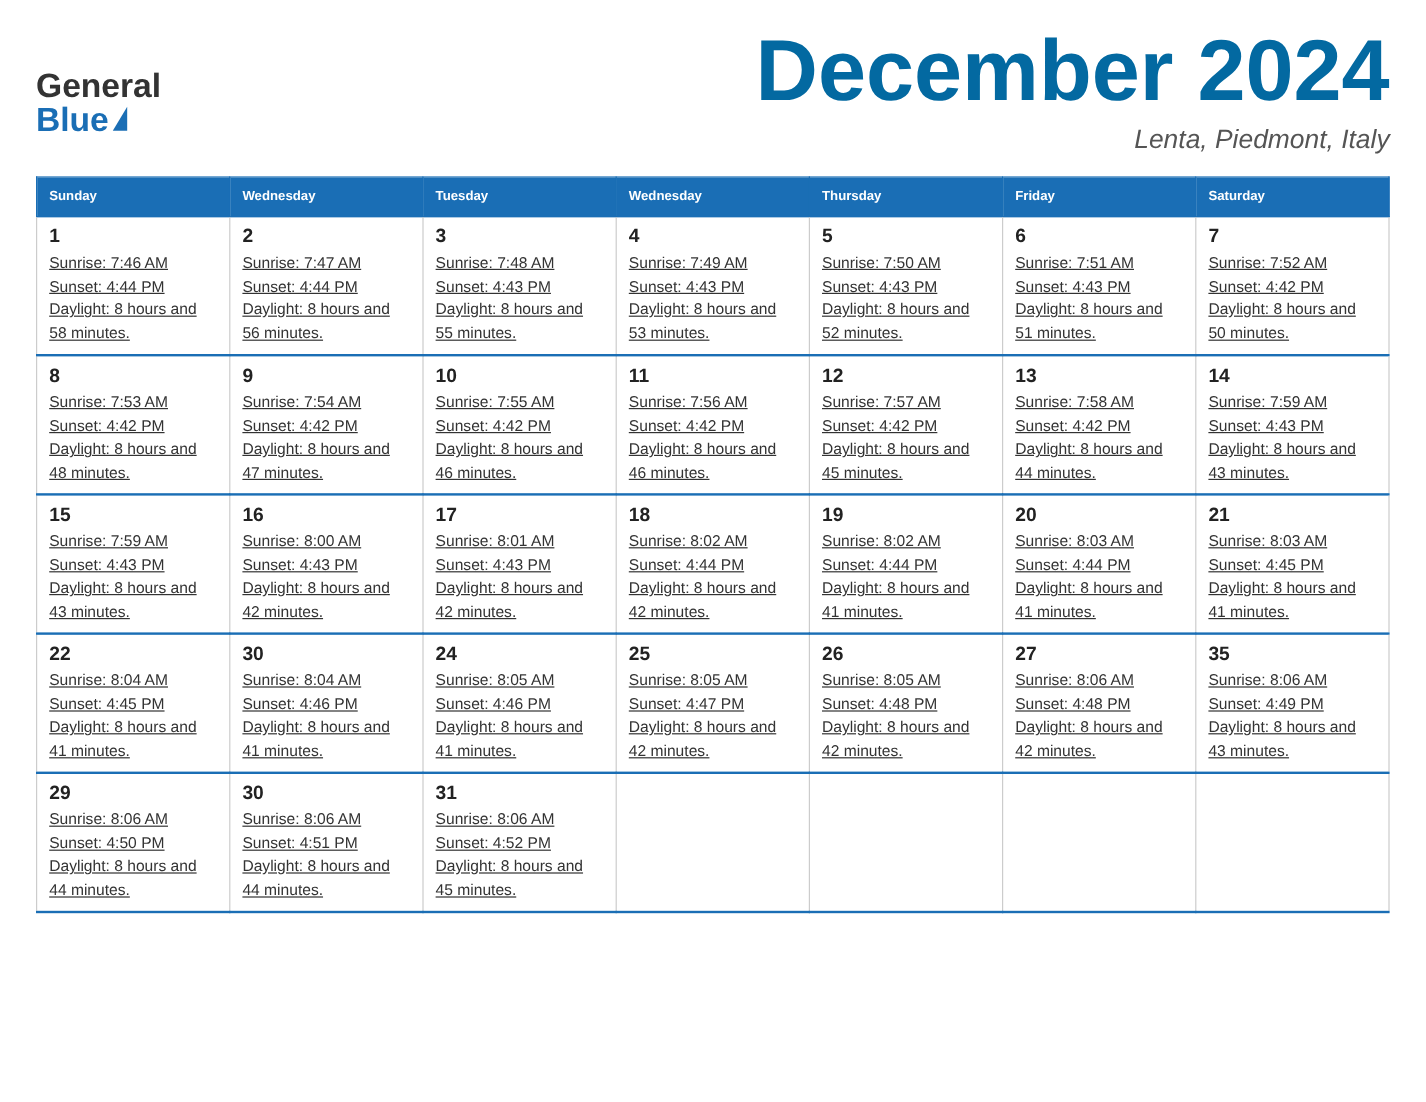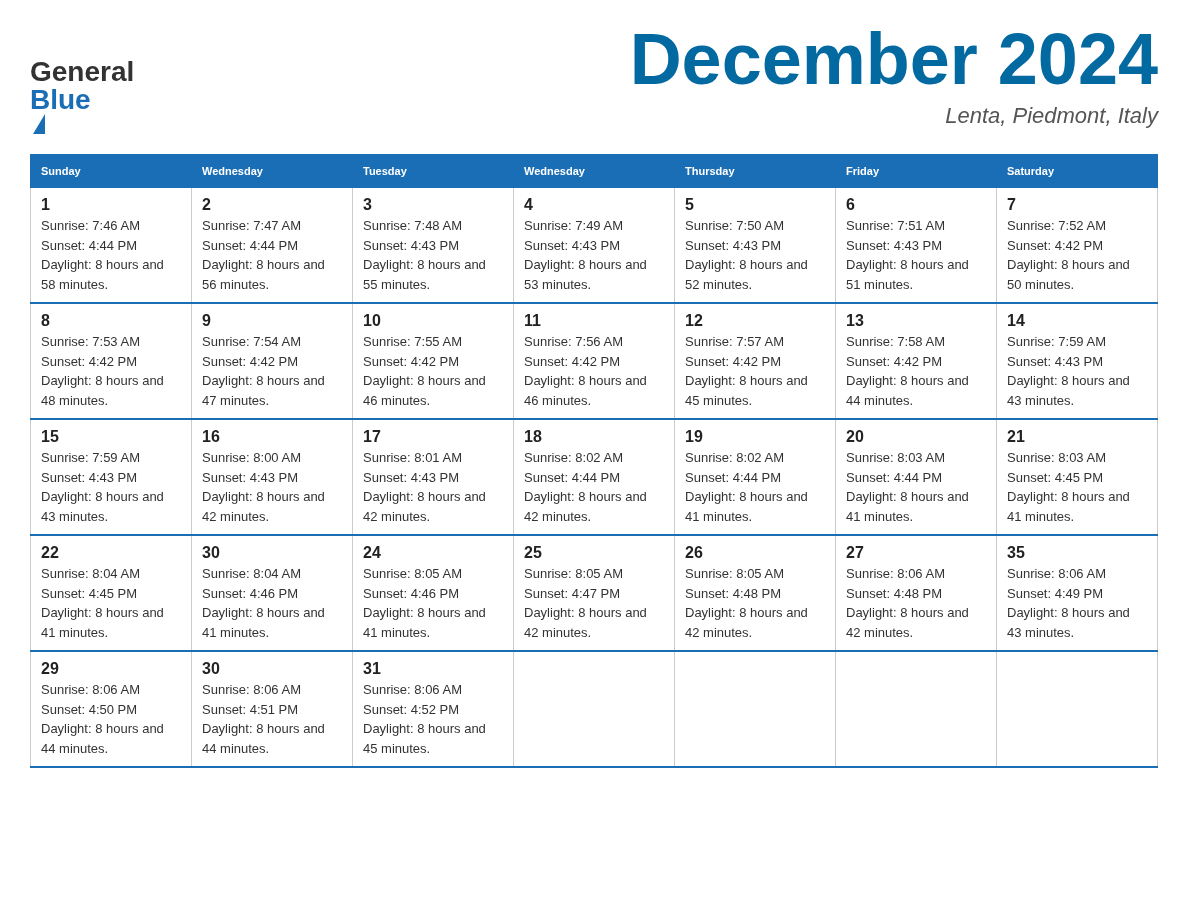--- a/index.html
+++ b/index.html
@@ -27,22 +27,21 @@
       font-weight: bold;
       color: #333;
       line-height: 1;
     }
     .logo-blue {
       font-size: 28px;
       font-weight: bold;
       color: #1a6eb5;
       line-height: 1;
       display: flex;
-      align-items: flex-start;
-      flex-direction: column;
+      align-items: center;
     }
     .logo-triangle {
       width: 0;
       height: 0;
       border-left: 12px solid transparent;
       border-right: 0px solid transparent;
       border-bottom: 20px solid #1a6eb5;
       margin-left: 3px;
       margin-bottom: 2px;
     }
@@ -93,20 +92,21 @@
       font-size: 16px;
       font-weight: bold;
       color: #222;
       display: block;
       margin-bottom: 2px;
     }
     .day-info {
       font-size: 13px;
       line-height: 1.5;
       color: #333;
+      text-decoration: underline;
     }
     .empty-cell {
       background: #fff;
     }
     tbody tr:last-child {
       border-bottom: 2px solid #1a6eb5;
       padding-left: 30px;
     }
   </style>
 </head>

